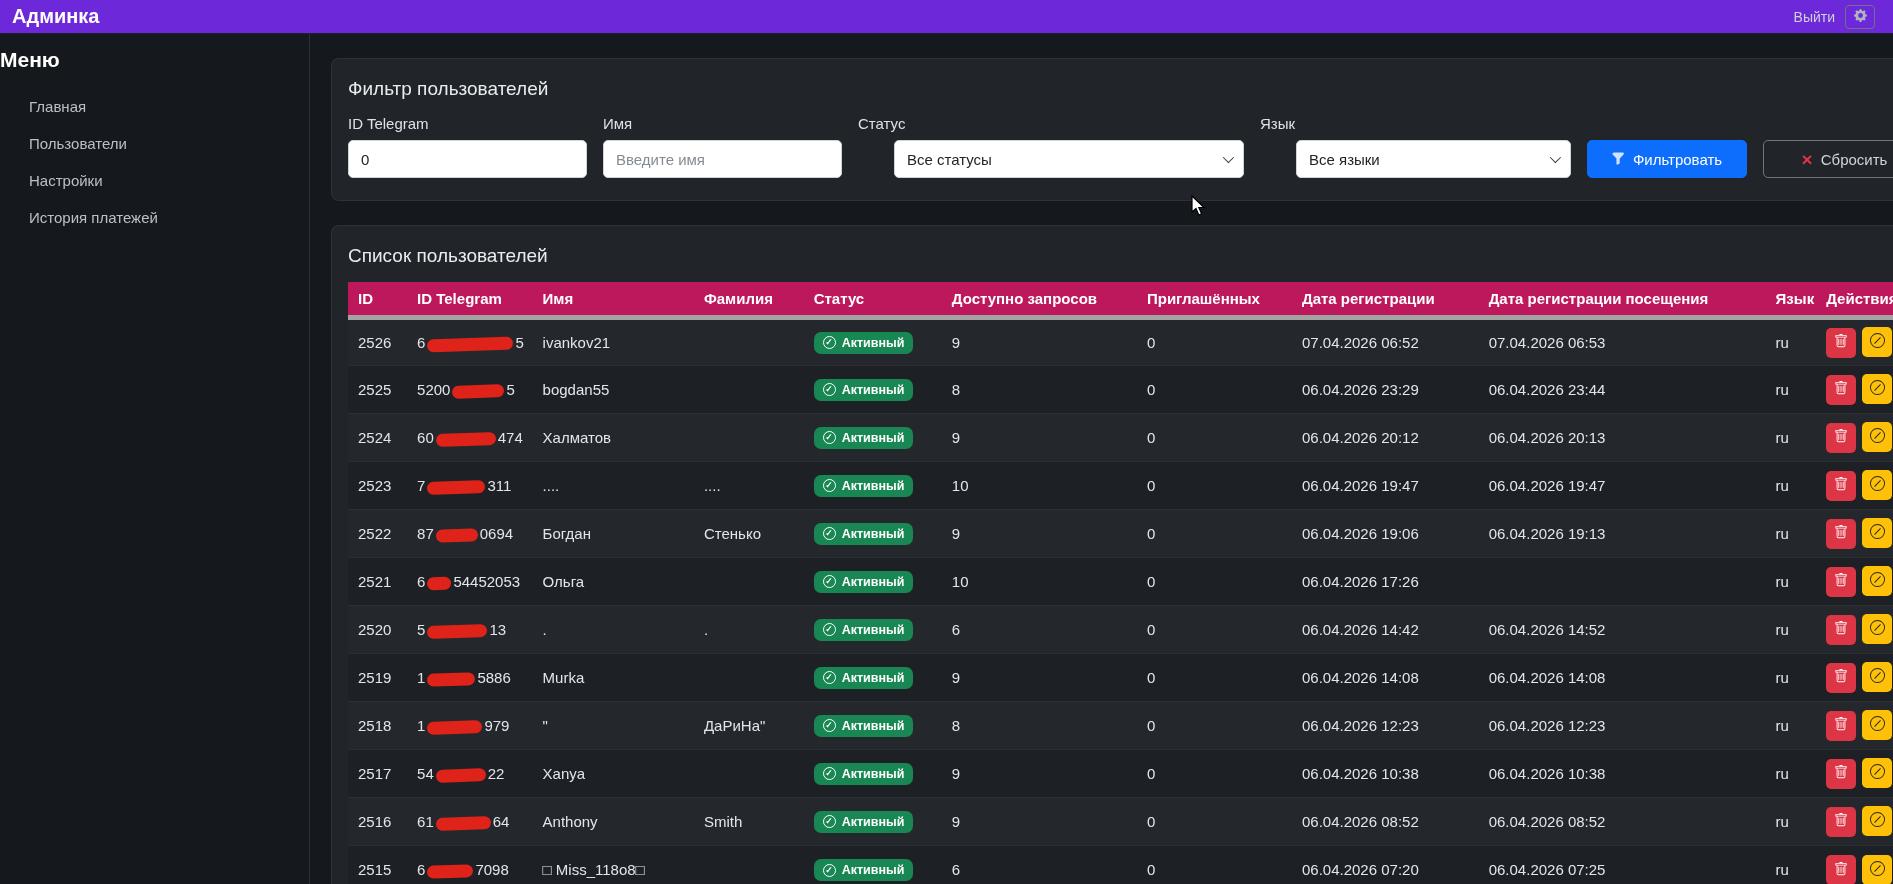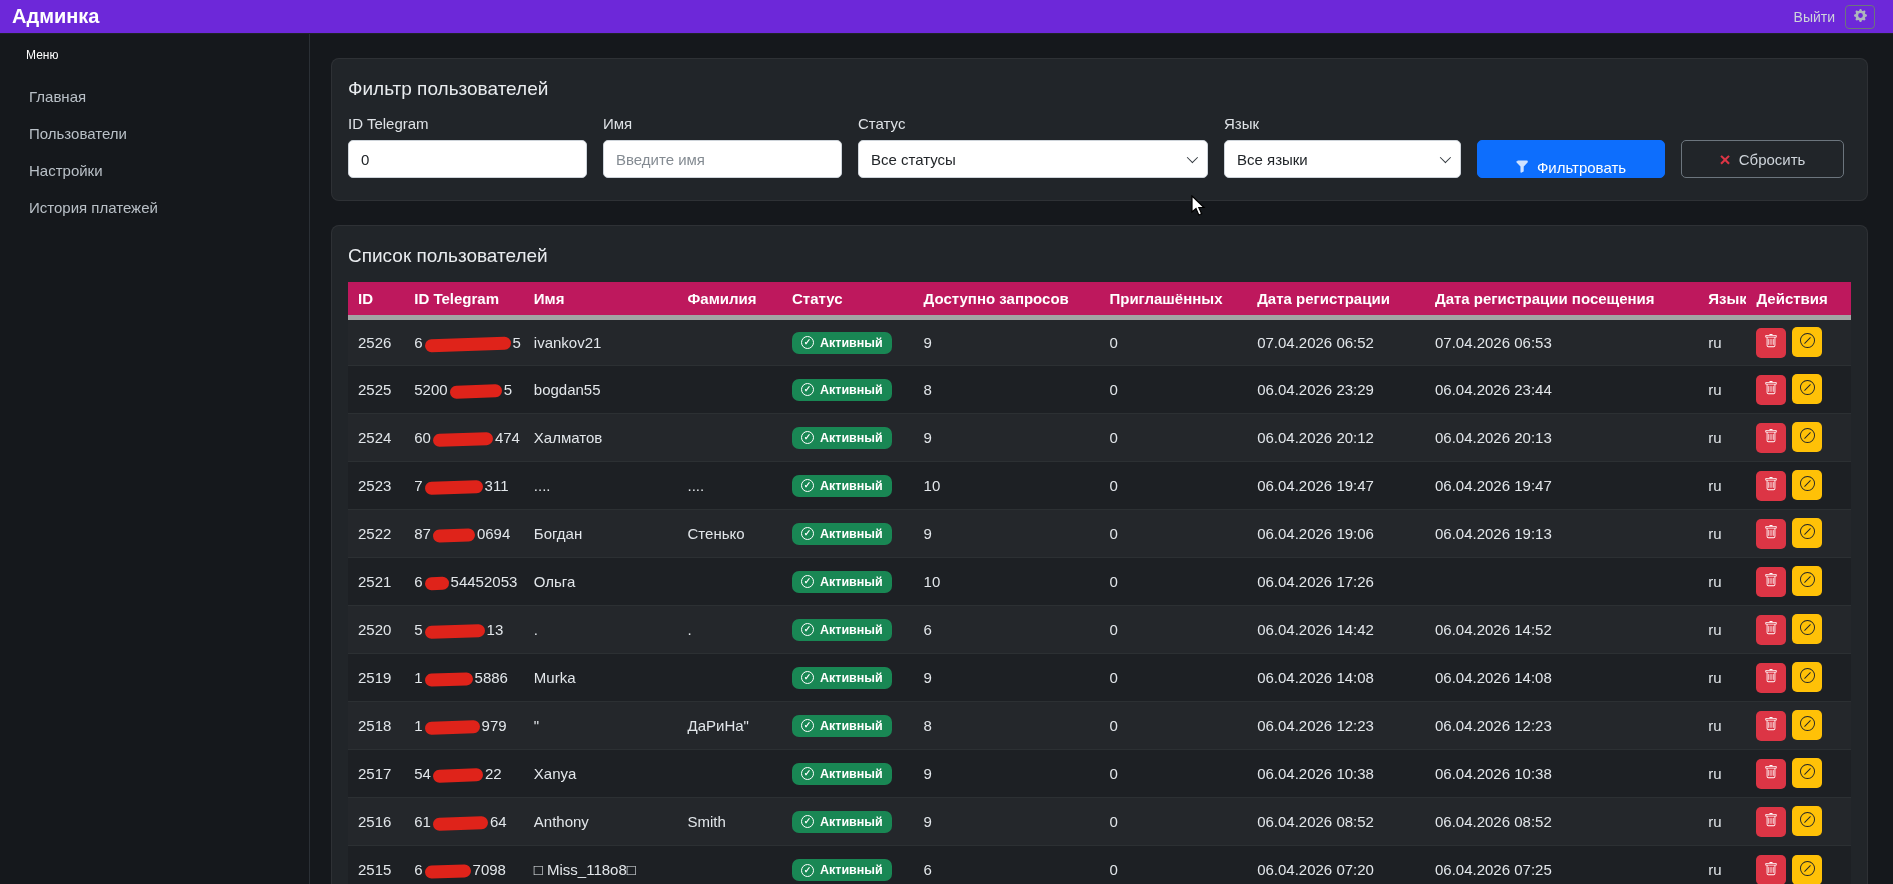--- a/index.html
+++ b/index.html
@@ -13,43 +13,43 @@
             padding:0 18px 0 12px; border-bottom:1px solid #1f2327; }
   .app-title { color:#ffffff; font-size:20px; font-weight:bold; }
   .topbar-right { margin-left:auto; display:flex; align-items:center; gap:10px; }
   .logout { color:#ced4da; font-size:14px; text-decoration:none; cursor:pointer; }
   .gear-btn { width:30px; height:24px; background:transparent; border:1px solid #6c757d;
               border-radius:4px; display:flex; align-items:center; justify-content:center;
               cursor:pointer; padding:0; }
   
   .layout { display:flex; height:850px; }
   .sidebar { width:310px; flex:0 0 310px; border-right:1px solid #2b3036; padding-top:14px; }
-  .menu-header { color:#ffffff; font-size:12px; font-weight:normal; padding-left:26px; margin-bottom:16px; }
+  .menu-header { color:#ffffff; font-size:21px; font-weight:bold; padding-left:0; margin-bottom:16px; }
   .side-item { color:#b9c0c7; font-size:15px; padding:10px 0 10px 29px; cursor:pointer; }
   .main { flex:1; padding:24px 25px 0 21px; }
   
   .card { background:#212529; border:1px solid rgba(255,255,255,0.06); border-radius:8px;
           padding:18px 16px 22px; }
   .card h2 { margin:0 0 14px; color:#e9ecef; font-size:19px; font-weight:normal; line-height:24px; }
   
   .filter-row { display:flex; gap:16px; align-items:flex-end; }
   .field { display:flex; flex-direction:column; }
   .field label { color:#dee2e6; font-size:15px; margin-bottom:8px; }
   .field input { height:38px; background:#ffffff; border:1px solid #ced4da; border-radius:5px;
                  font-size:15px; color:#212529; padding:0 12px; font-family:inherit; }
   .field input::placeholder { color:#848b92; }
   .select { height:38px; background:#ffffff; border:1px solid #ced4da; border-radius:5px;
             font-size:15px; color:#212529; padding:0 12px; display:flex; align-items:center;
-            justify-content:space-between; cursor:pointer; }
+            justify-content:space-between; cursor:pointer;margin-left:36px; }
   .chev { width:8px; height:8px; border-right:1.8px solid #343a40; border-bottom:1.8px solid #343a40;
           transform:rotate(45deg) translateY(-2px); margin-left:10px; flex:0 0 auto; }
-  .w-239 { width:239px; } .w-350 { width:350px; } .w-237 { width:237px; }
+  .w-239 { width:239px; } .w-350 { width:350px; } .w-237 { width:275px; }
   .btn { height:38px; border-radius:5px; font-size:15px; display:inline-flex; align-items:center;
          justify-content:center; gap:8px; cursor:pointer; font-family:inherit; }
-  .btn-primary { background:#0d6efd; border:1px solid #0d6efd; color:#ffffff; width:188px;align-items:flex-end; }
+  .btn-primary { background:#0d6efd; border:1px solid #0d6efd; color:#ffffff; width:160px; }
   .btn-outline { background:transparent; border:1px solid #6c757d; color:#ced4da; width:163px; }
   .x-icon { color:#dc3545; font-weight:bold; font-size:19px; line-height:1; }
   
   .table-card { margin-top:24px; padding-bottom:0; }
   table { width:100%; border-collapse:collapse; table-layout:fixed; }
   th { text-align:left; background:#be185d; color:#ffffff; font-size:15px; font-weight:bold;
        padding:8px 10px; border-bottom:5px solid #a3a3a3; white-space:nowrap; overflow:hidden; }
   td { font-size:15px; color:#e2e6ea; padding:0 10px; height:48px; vertical-align:middle;
        border-top:1px solid rgba(255,255,255,0.05); white-space:nowrap; overflow:hidden; }
   tbody tr:nth-child(odd)  { background:#24272b; }

